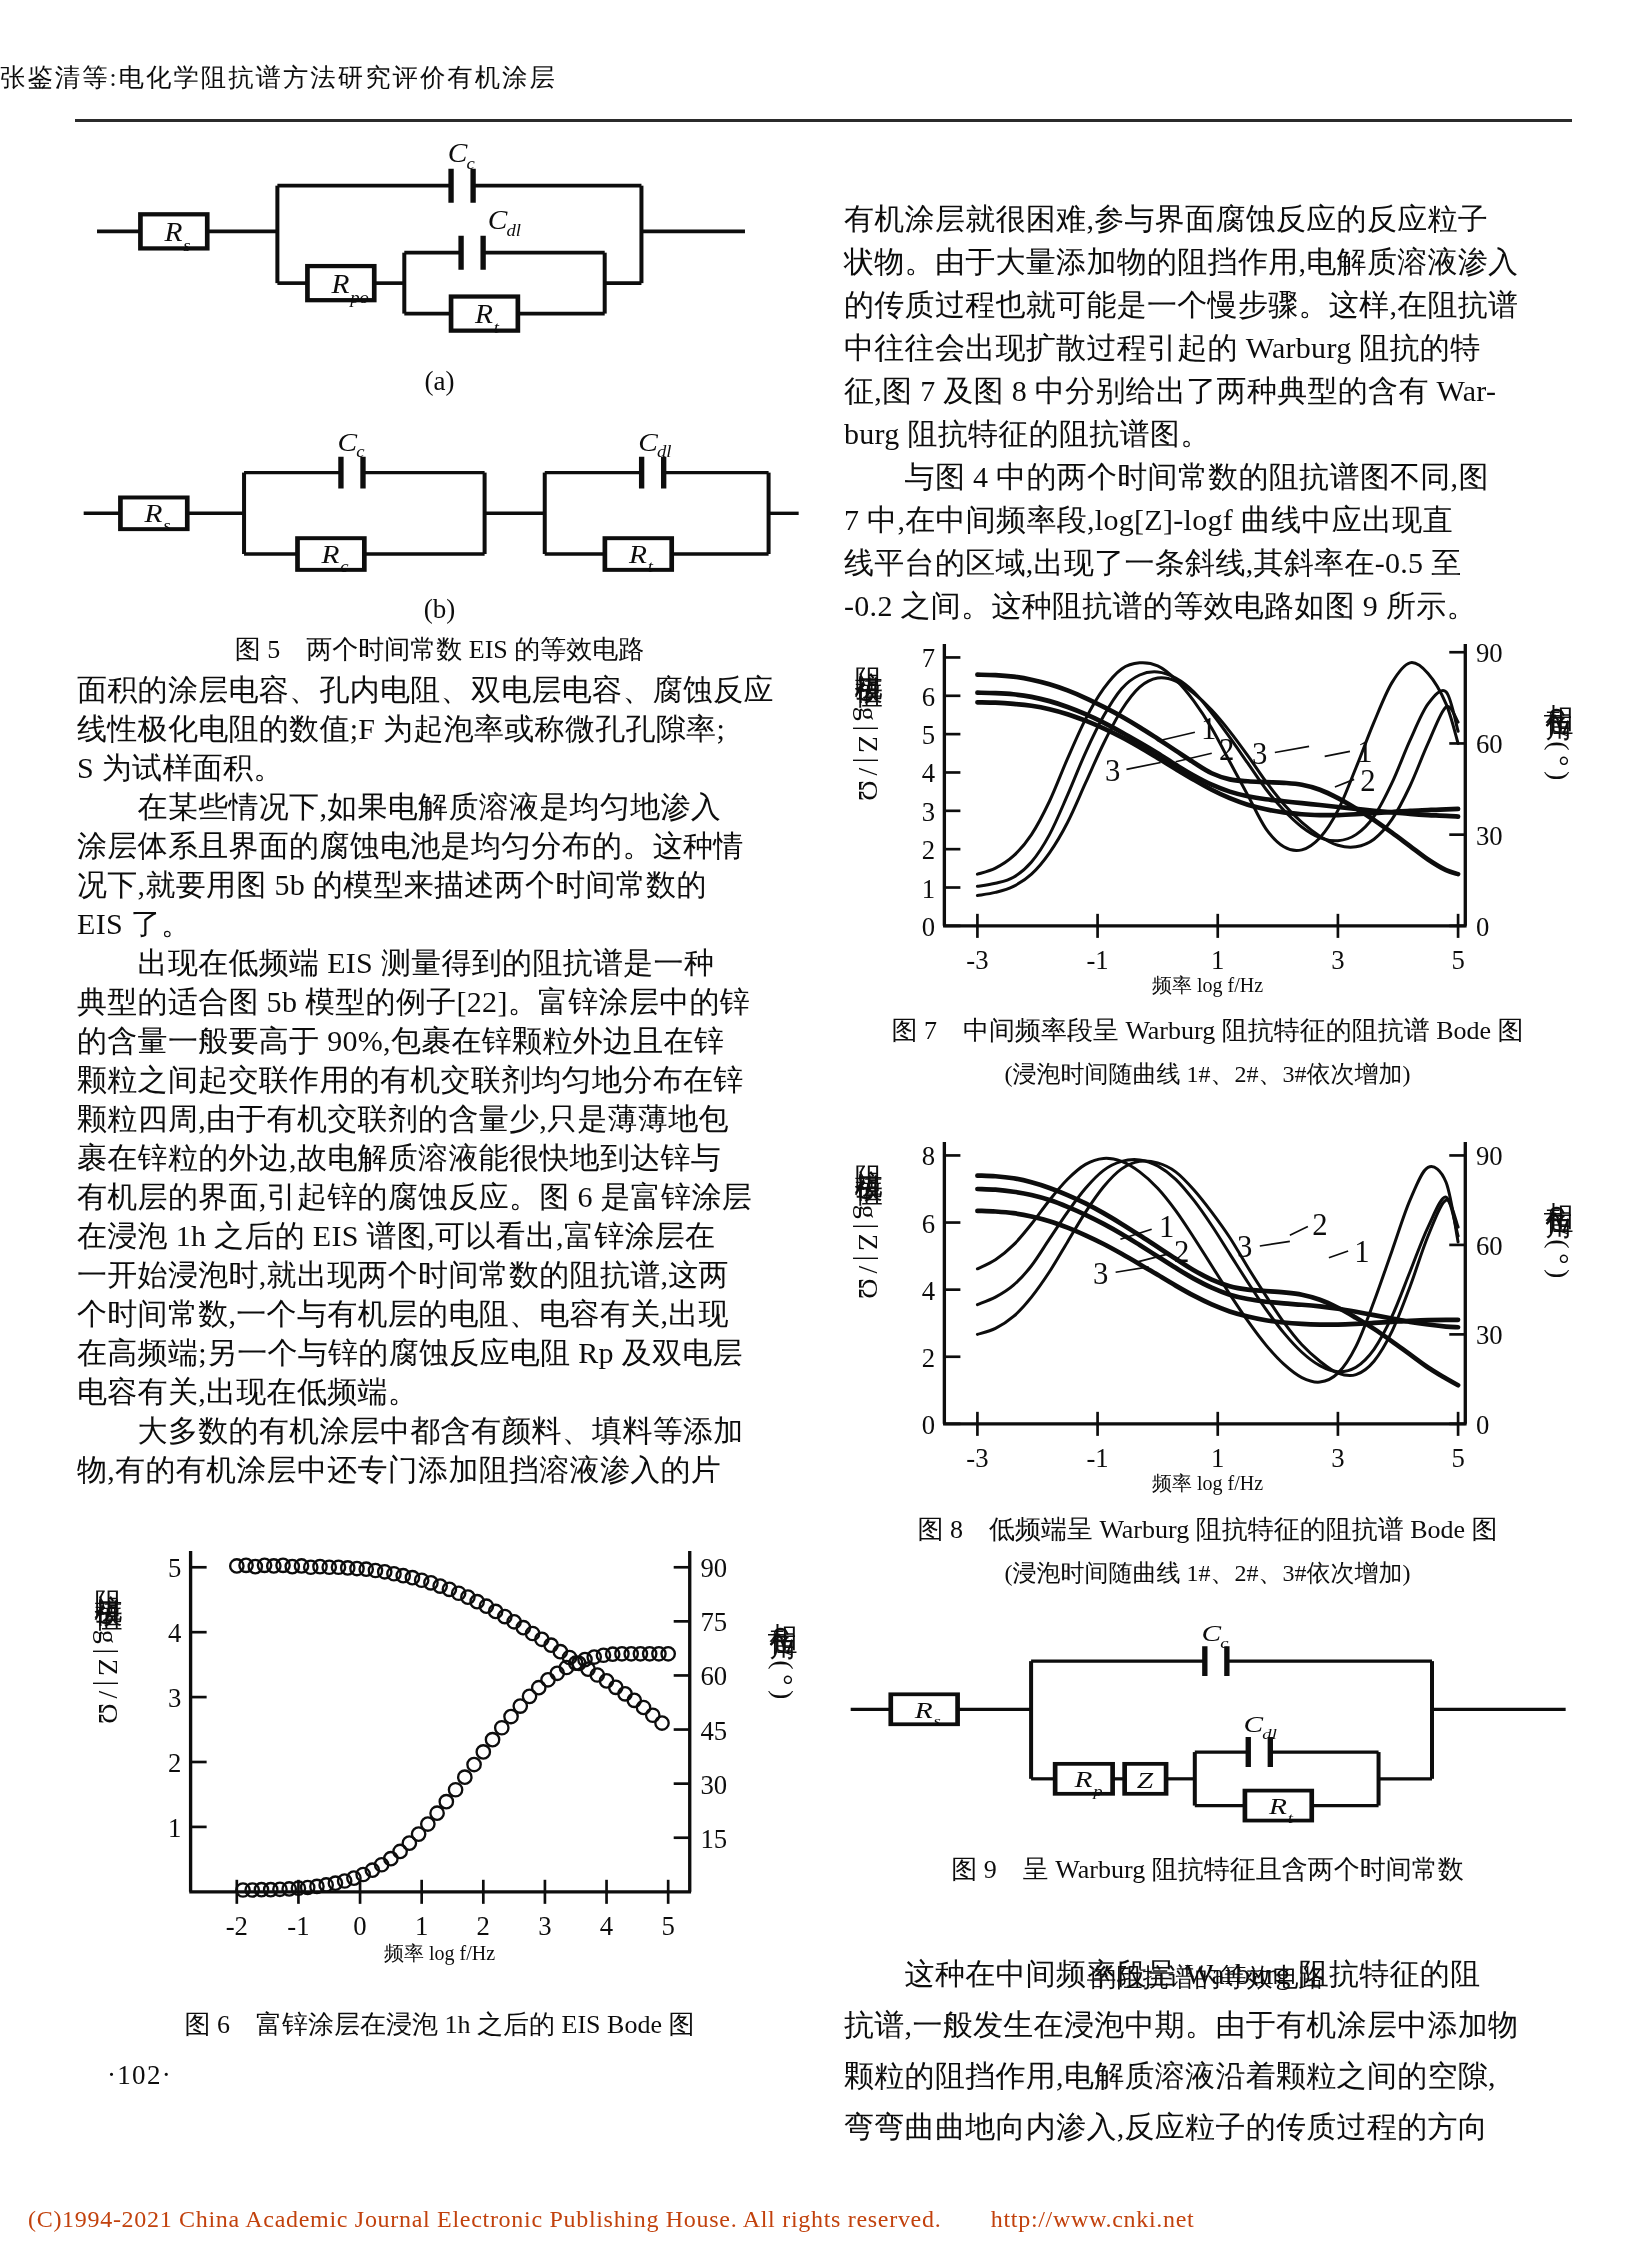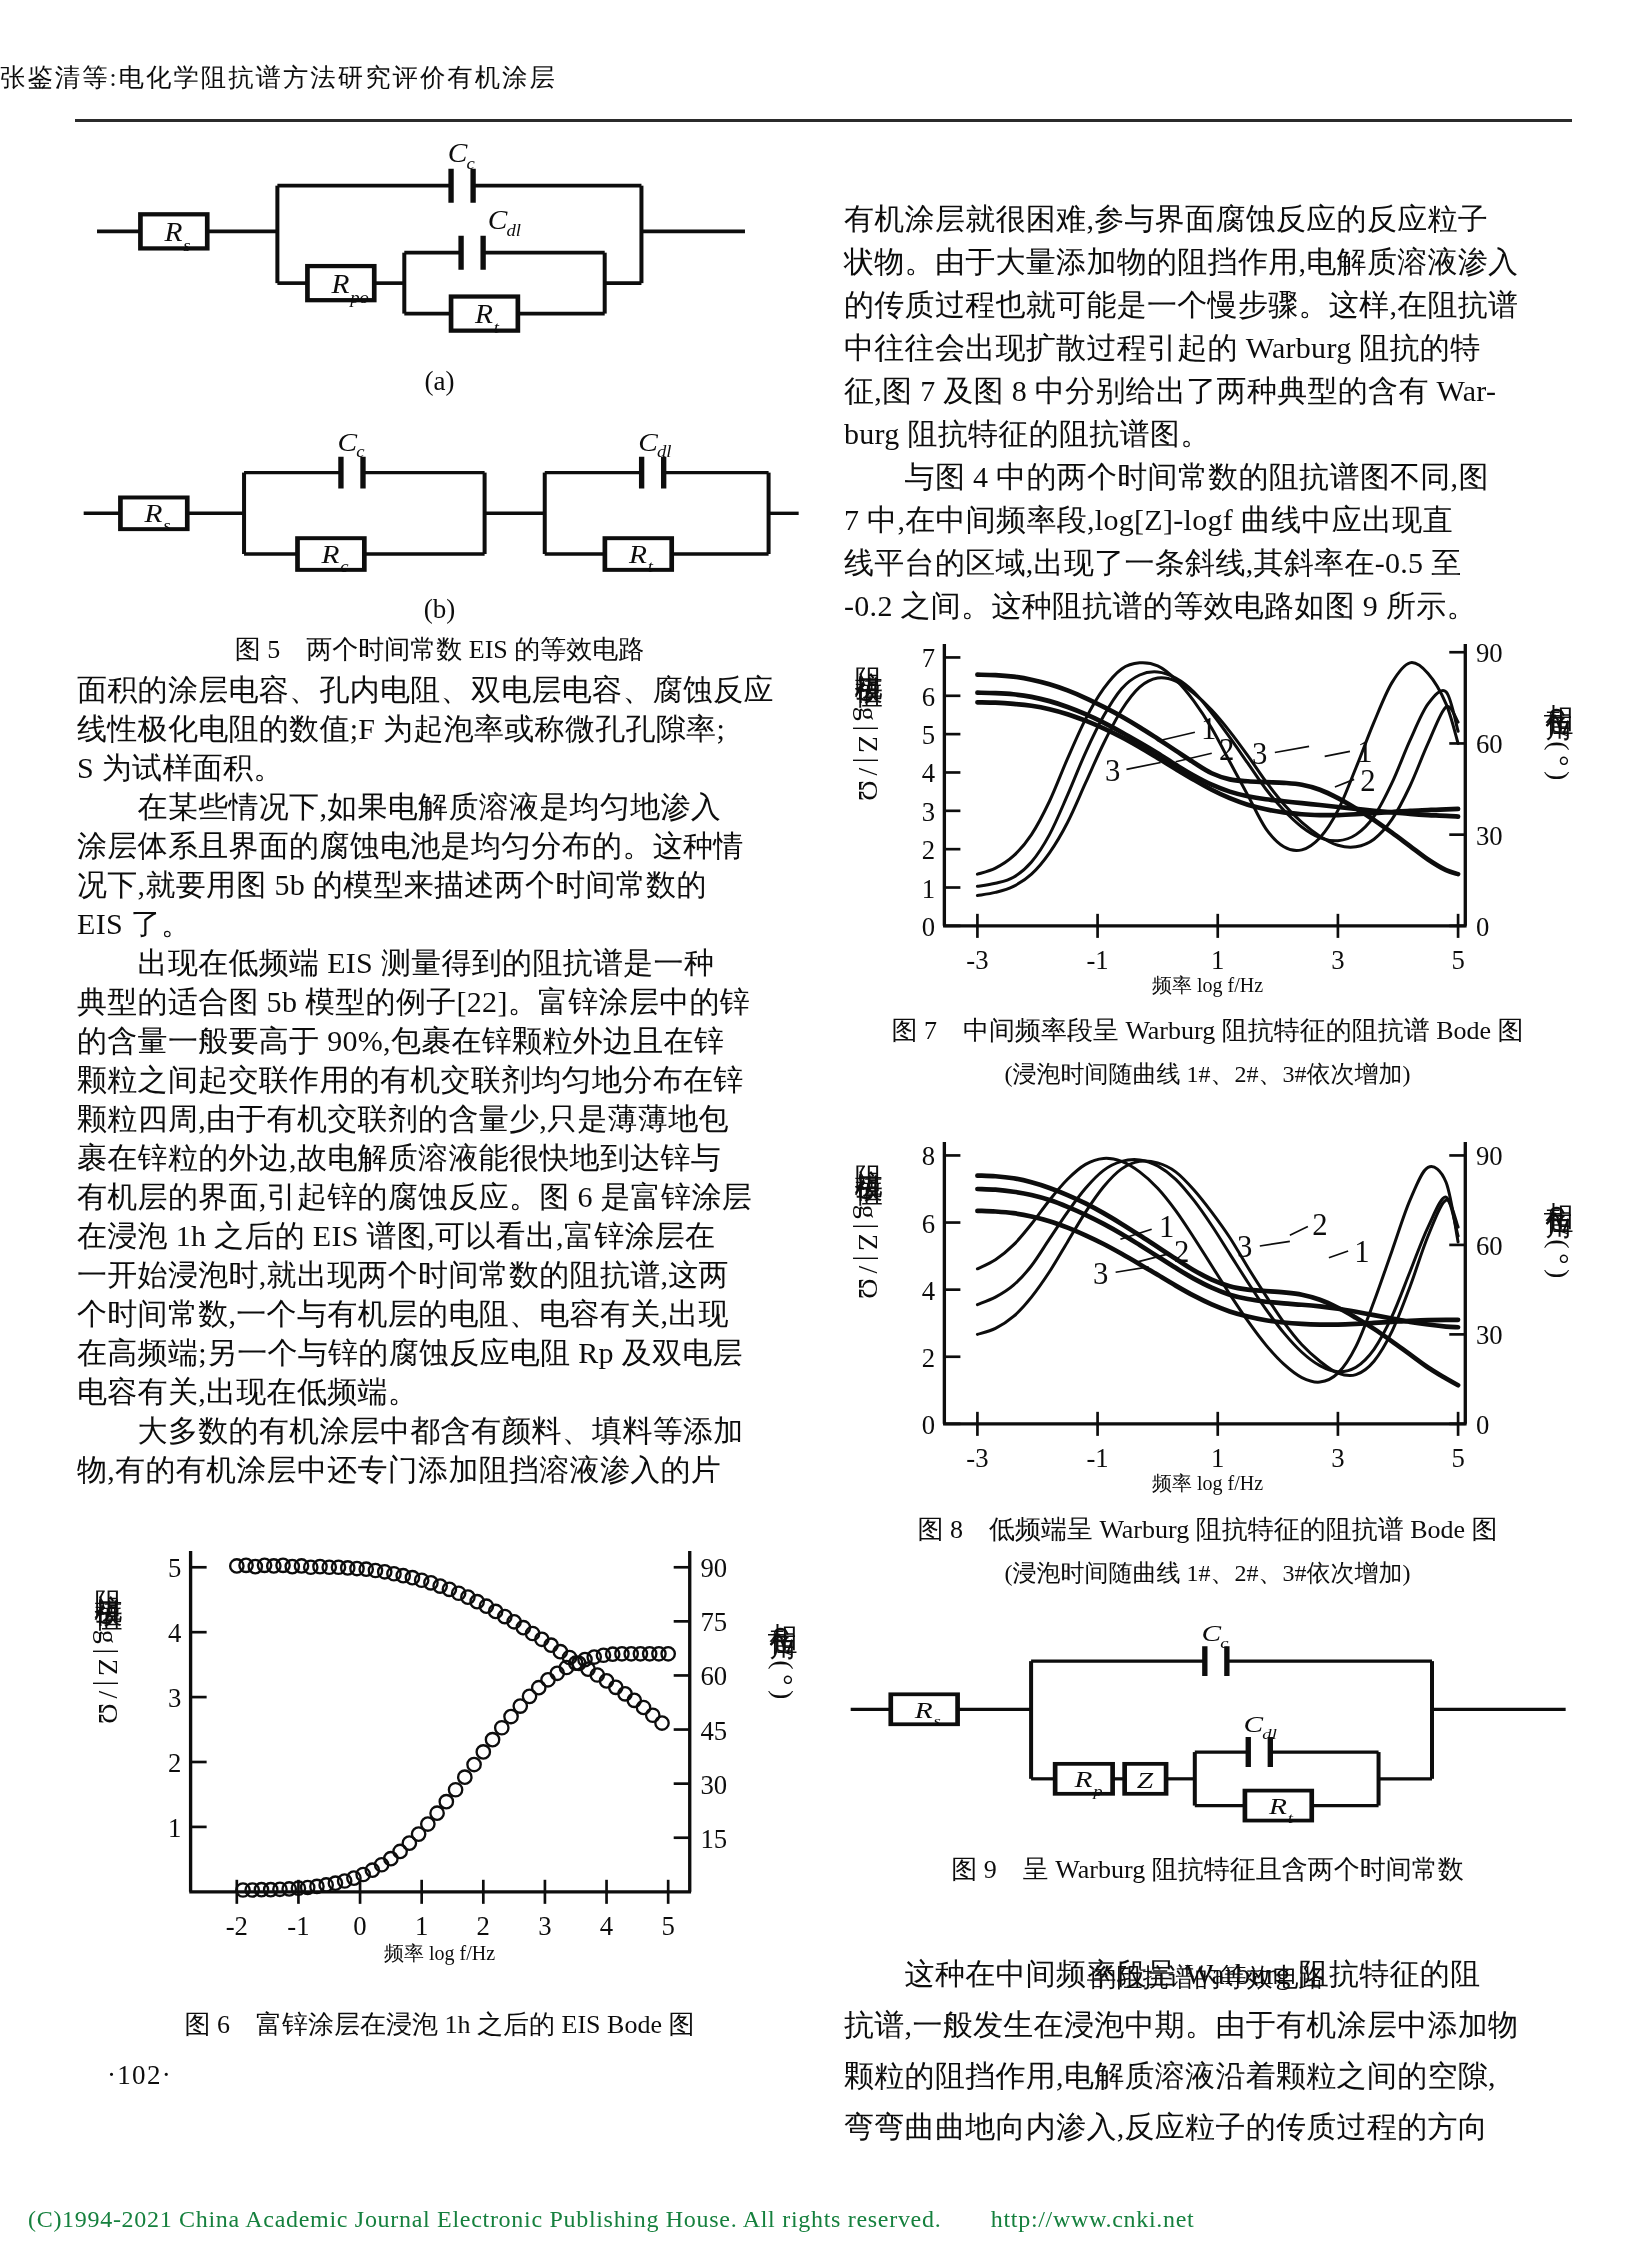--- a/index.html
+++ b/index.html
@@ -16,21 +16,21 @@
   .figlabel{position:absolute;text-align:center;font-size:27px;}
   svg{position:absolute;overflow:visible;}
   svg text{font-family:"Liberation Serif","DejaVu Serif",serif;fill:#0d0d0d;}
   .cl{font-size:44px;font-style:italic;}
   .cls{font-size:28px;font-style:italic;}
   .chartbox{position:absolute;}
   .chartbox svg{position:absolute;left:0;top:0;}
   .vlabel{position:absolute;writing-mode:vertical-rl;text-orientation:mixed;font-size:28px;letter-spacing:4.7px;white-space:nowrap;}
   .xlabel{position:absolute;left:0;width:100%;text-align:center;font-size:20px;}
   .pagenum{position:absolute;font-size:27px;letter-spacing:1.3px;}
-  .copyright{position:absolute;top:2203px;left:28px;font-size:24px;color:#15803d;letter-spacing:0.7px;}
+  .copyright{position:absolute;top:2203px;left:28px;font-size:24px;color:#c2410c;letter-spacing:0.7px;}
 </style>
 </head>
 <body>
 
 <div id="page">
 
   <div class="hdr">张鉴清等:电化学阻抗谱方法研究评价有机涂层</div>
   <div class="rule"></div>
 
   <svg style="left:87px;top:140px;" width="668" height="201" viewBox="0 0 1000 330" preserveAspectRatio="none">

